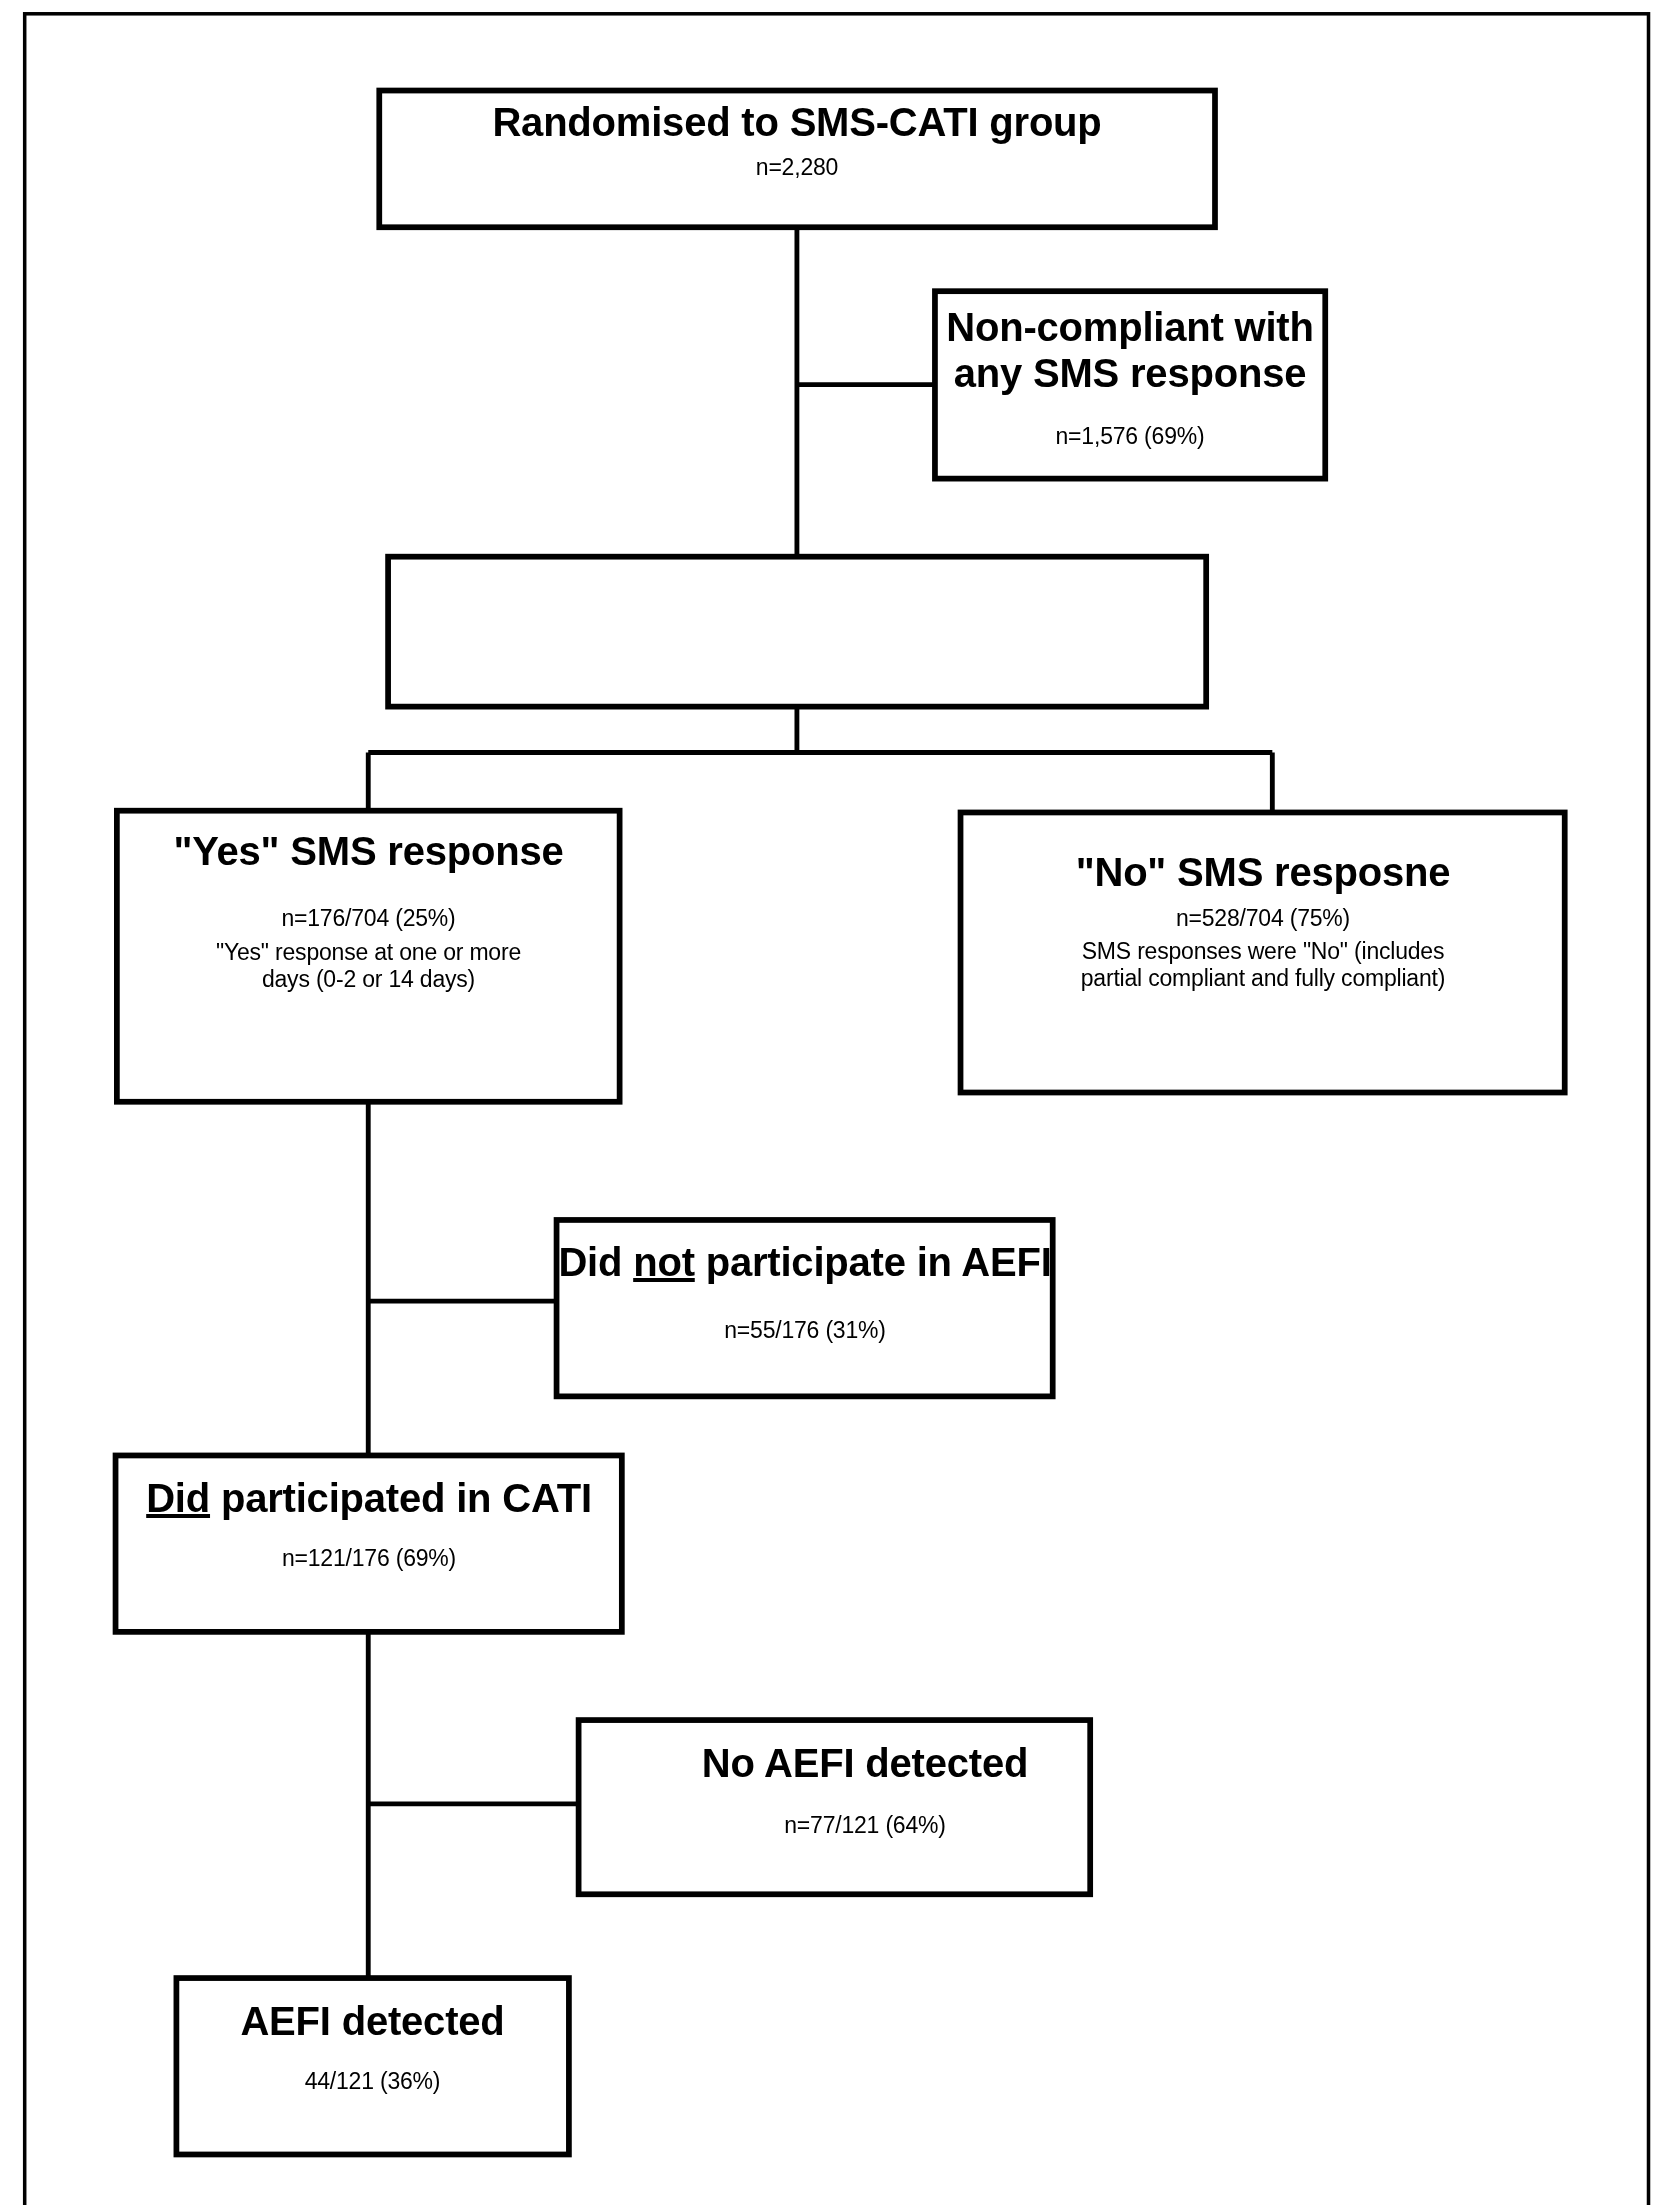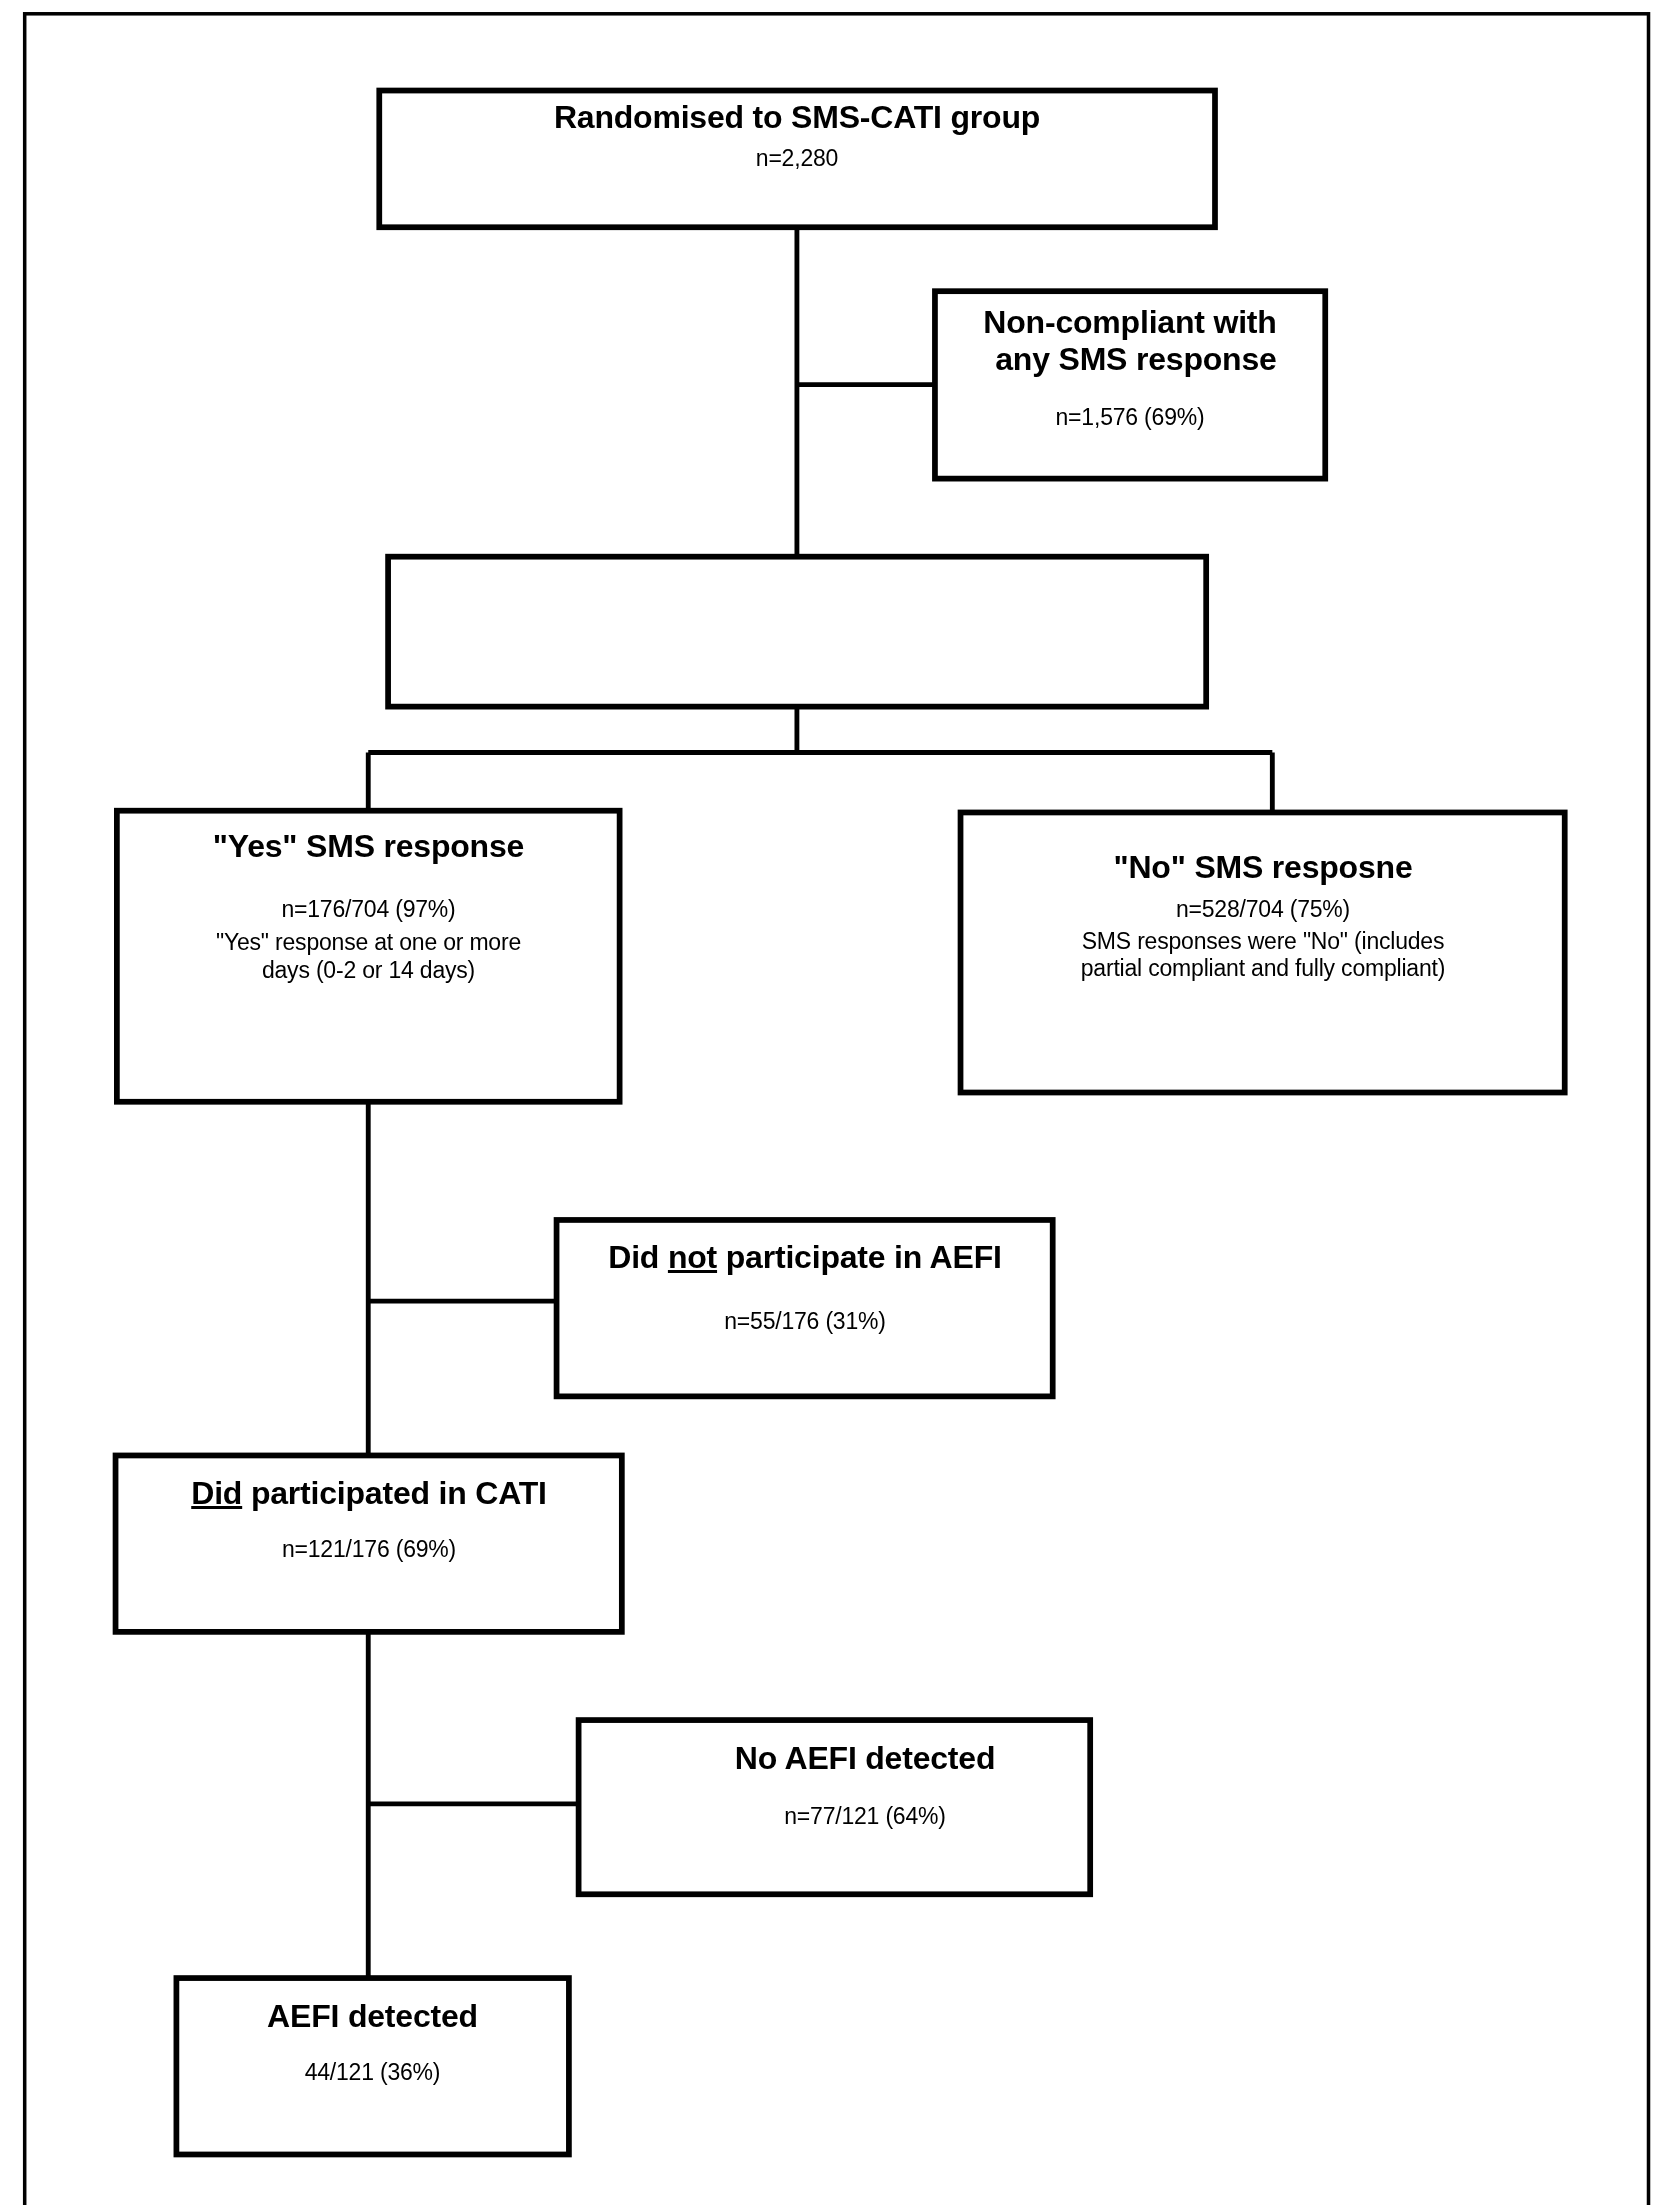--- a/index.html
+++ b/index.html
@@ -46,25 +46,24 @@
     box-sizing: border-box;
     display: flex;
     flex-direction: column;
     justify-content: flex-start;
     align-items: center;
     text-align: center;
     pointer-events: none;
   }
   .title-line {
     font-weight: bold;
-    font-size: 32px;
+    font-size: 40px;
     line-height: 1.16;
     letter-spacing: -0.2px;
     white-space: pre-line;
-    text-align: right;
   }
   .detail-line {
     font-weight: normal;
     font-size: 23px;
     line-height: 1.18;
     letter-spacing: -0.2px;
     white-space: pre-line;
   }
   .u { text-decoration: underline; }
 </style>
@@ -109,21 +108,21 @@
 
   <div class="node-label" style="left:935px; top:304px; width:390px; height:174px;">
     <div class="title-line">Non-compliant with
 any SMS response</div>
     <div class="detail-line" style="margin-top:26px;">n=1,576 (69%)</div>
   </div>
 
 
   <div class="node-label" style="left:117px; top:828px; width:503px; height:273px;">
     <div class="title-line">"Yes" SMS response</div>
-    <div class="detail-line" style="margin-top:31px;">n=176/704 (97%)</div>
+    <div class="detail-line" style="margin-top:31px;">n=176/704 (25%)</div>
     <div class="detail-line" style="margin-top:6.2px;">"Yes" response at one or more
 days (0-2 or 14 days)</div>
   </div>
 
   <div class="node-label" style="left:961px; top:849px; width:604px; height:243px;">
     <div class="title-line">"No" SMS resposne</div>
     <div class="detail-line" style="margin-top:9.7px;">n=528/704 (75%)</div>
     <div class="detail-line" style="margin-top:5.3px;">SMS responses were "No" (includes
 partial compliant and fully compliant)</div>
   </div>

